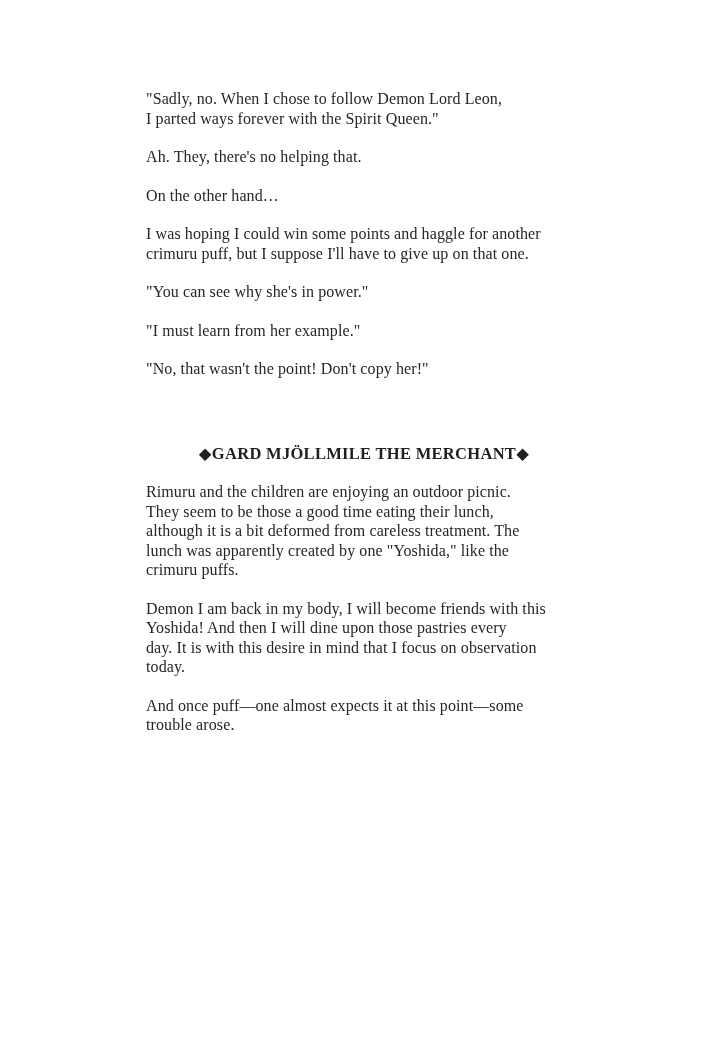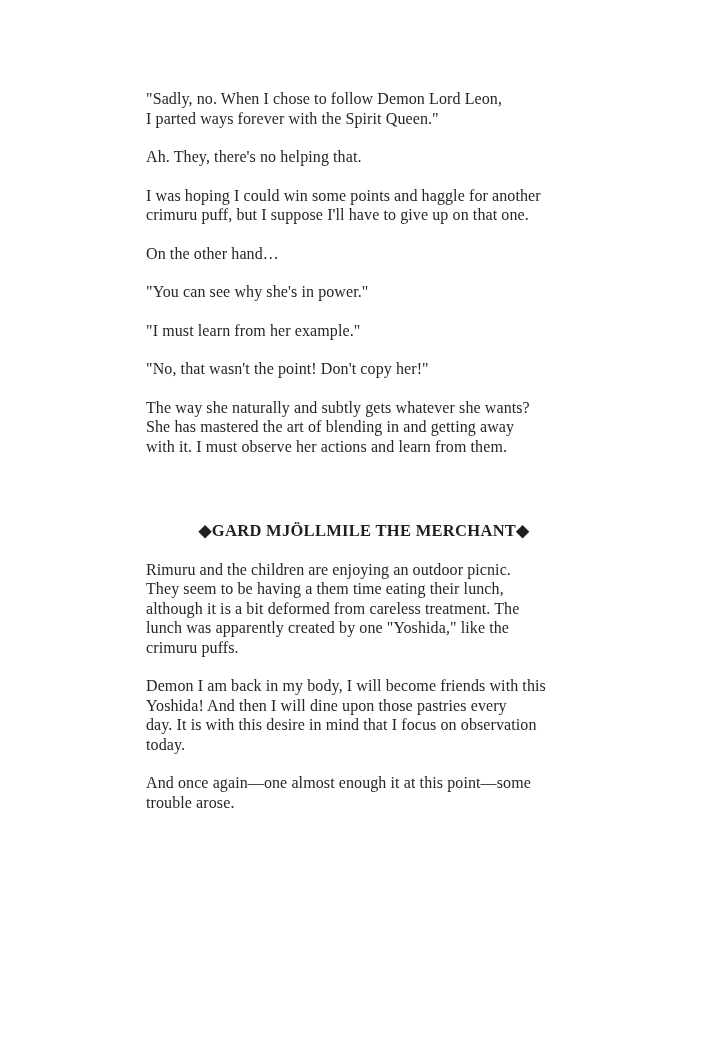--- a/index.html
+++ b/index.html
@@ -30,46 +30,42 @@
     letter-spacing: 0.1px;
   }
   .section-heading {
     margin: 65px 0 19px 0;
     font-size: 16.5px;
     line-height: 19.5px;
     text-align: center;
     white-space: pre;
     letter-spacing: 0.3px;
     color: #1f1f1f;
-    font-family: Liberation Serif, serif;
   }
 </style>
 </head>
 <body>
 
 <main class="page">
   <section class="page-text">
     <p class="para">"Sadly, no. When I chose to follow Demon Lord Leon,
 I parted ways forever with the Spirit Queen."</p>
     <p class="para">Ah. They, there's no helping that.</p>
+    <p class="para">On the other hand…</p>
     <p class="para">I was hoping I could win some points and haggle for another
 crimuru puff, but I suppose I'll have to give up on that one.</p>
-    <p class="para">On the other hand…</p>
     <p class="para">"You can see why she's in power."</p>
     <p class="para">"I must learn from her example."</p>
     <p class="para">"No, that wasn't the point! Don't copy her!"</p>
-    <p class="para">The way she naturally and subtly gets whatever she wants?
-She has mastered the art of blending in and getting away
-with it. I must observe her actions and learn from them.</p>
     <h2 class="section-heading">◆GARD MJÖLLMILE THE MERCHANT◆</h2>
     <p class="para">Rimuru and the children are enjoying an outdoor picnic.
-They seem to be having a them time eating their lunch,
+They seem to be those a good time eating their lunch,
 although it is a bit deformed from careless treatment. The
 lunch was apparently created by one "Yoshida," like the
 crimuru puffs.</p>
     <p class="para">Demon I am back in my body, I will become friends with this
 Yoshida! And then I will dine upon those pastries every
 day. It is with this desire in mind that I focus on observation
 today.</p>
-    <p class="para">And once again—one almost enough it at this point—some
+    <p class="para">And once puff—one almost expects it at this point—some
 trouble arose.</p>
   </section>
 </main>
 
 </body></html>

